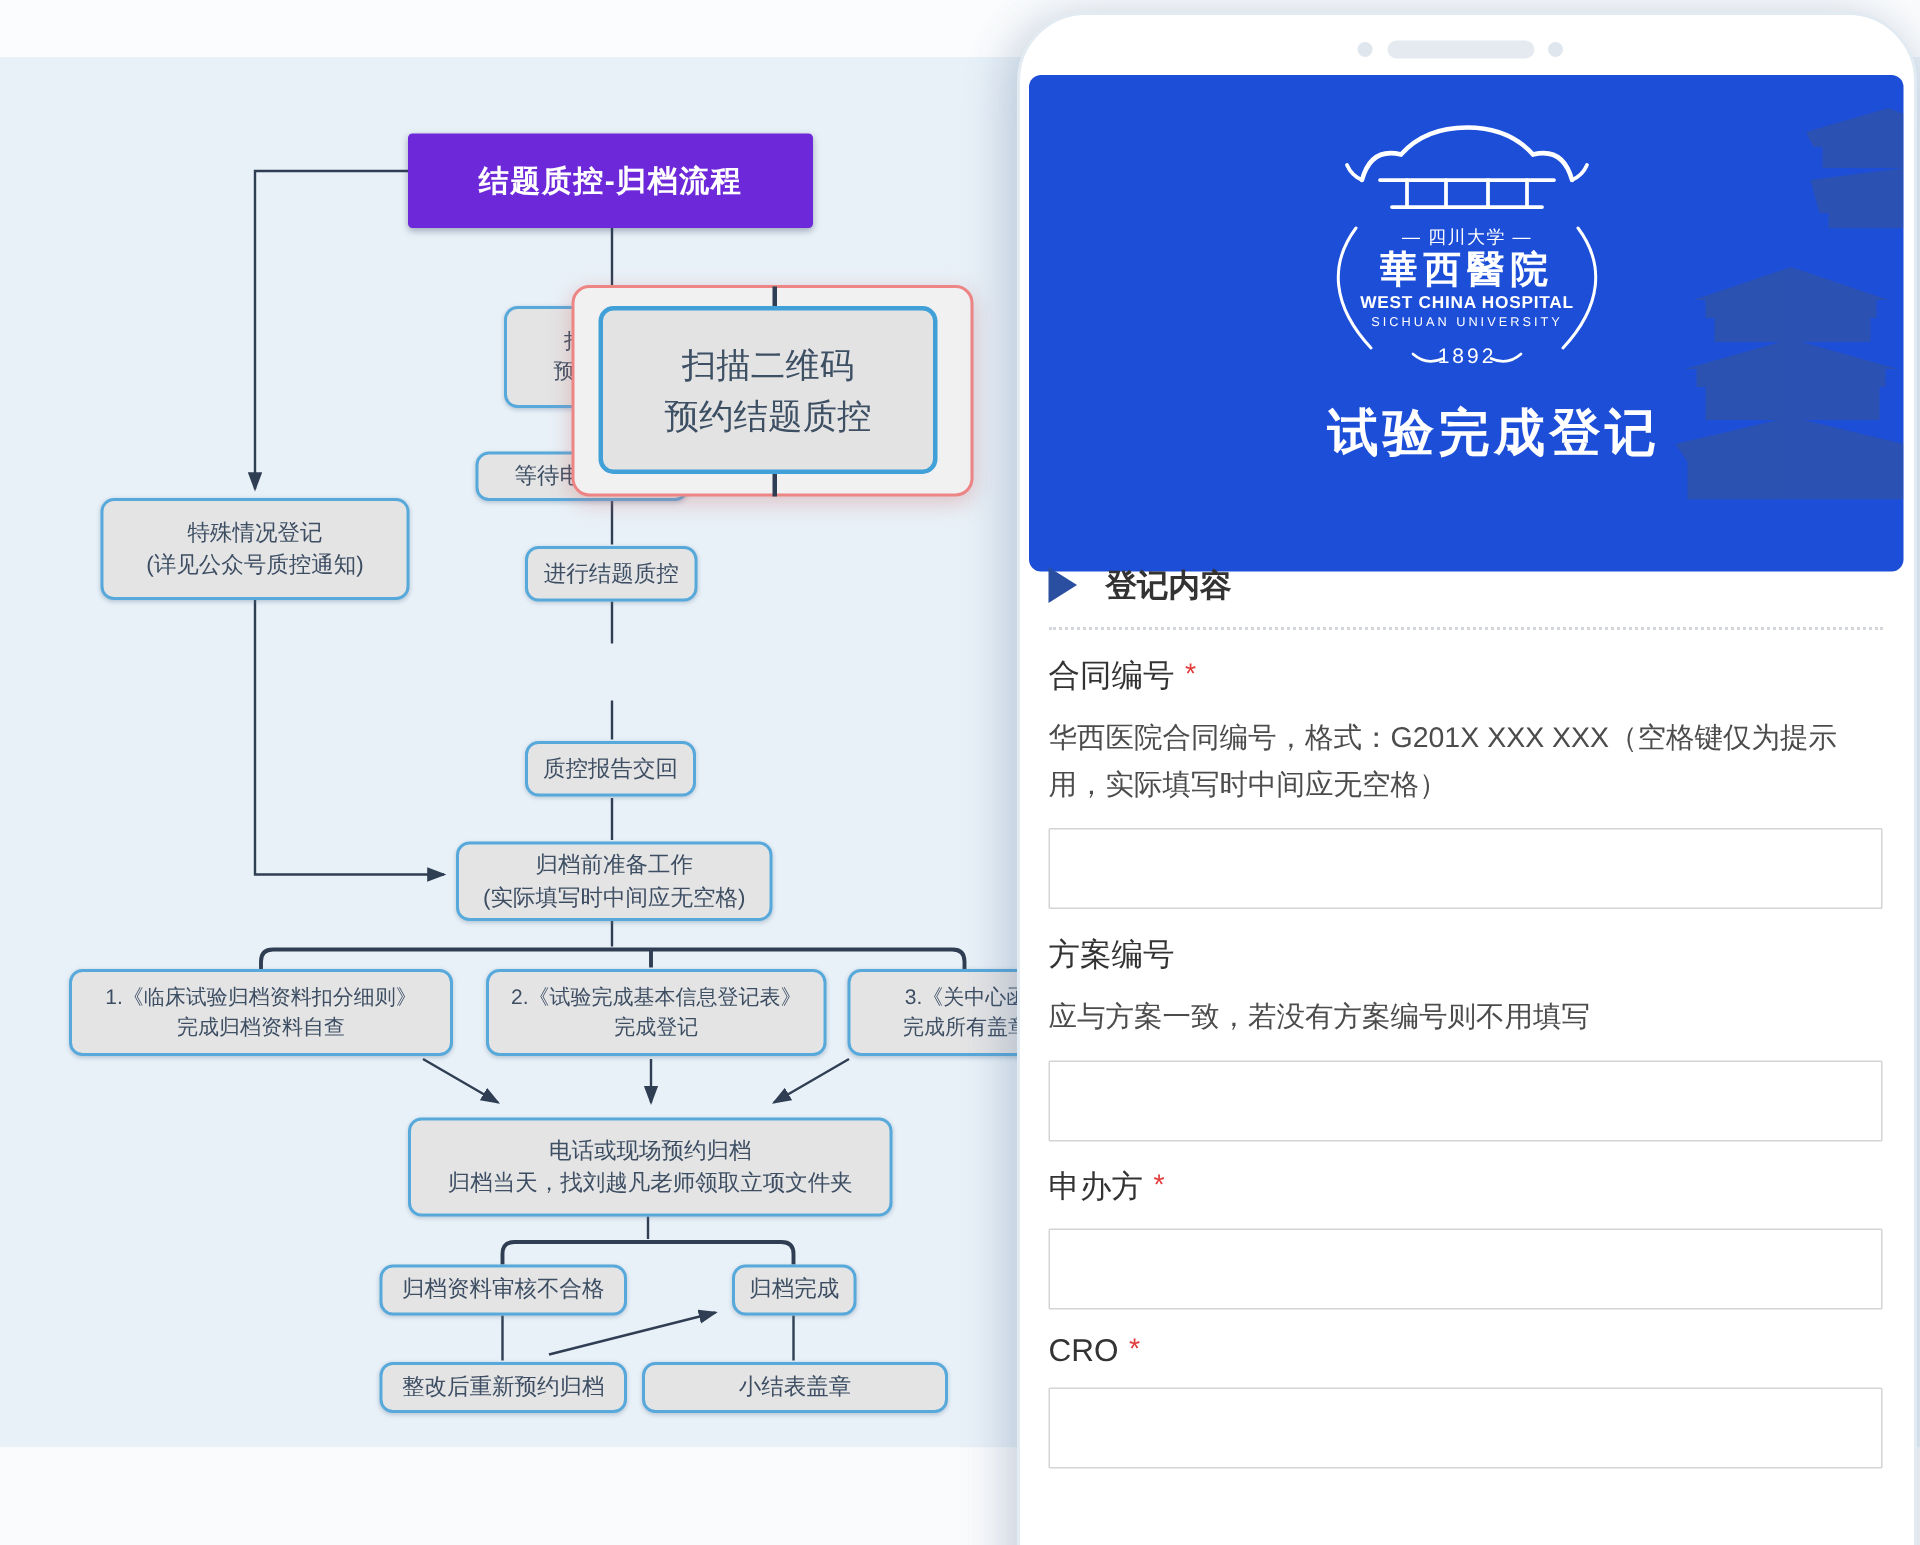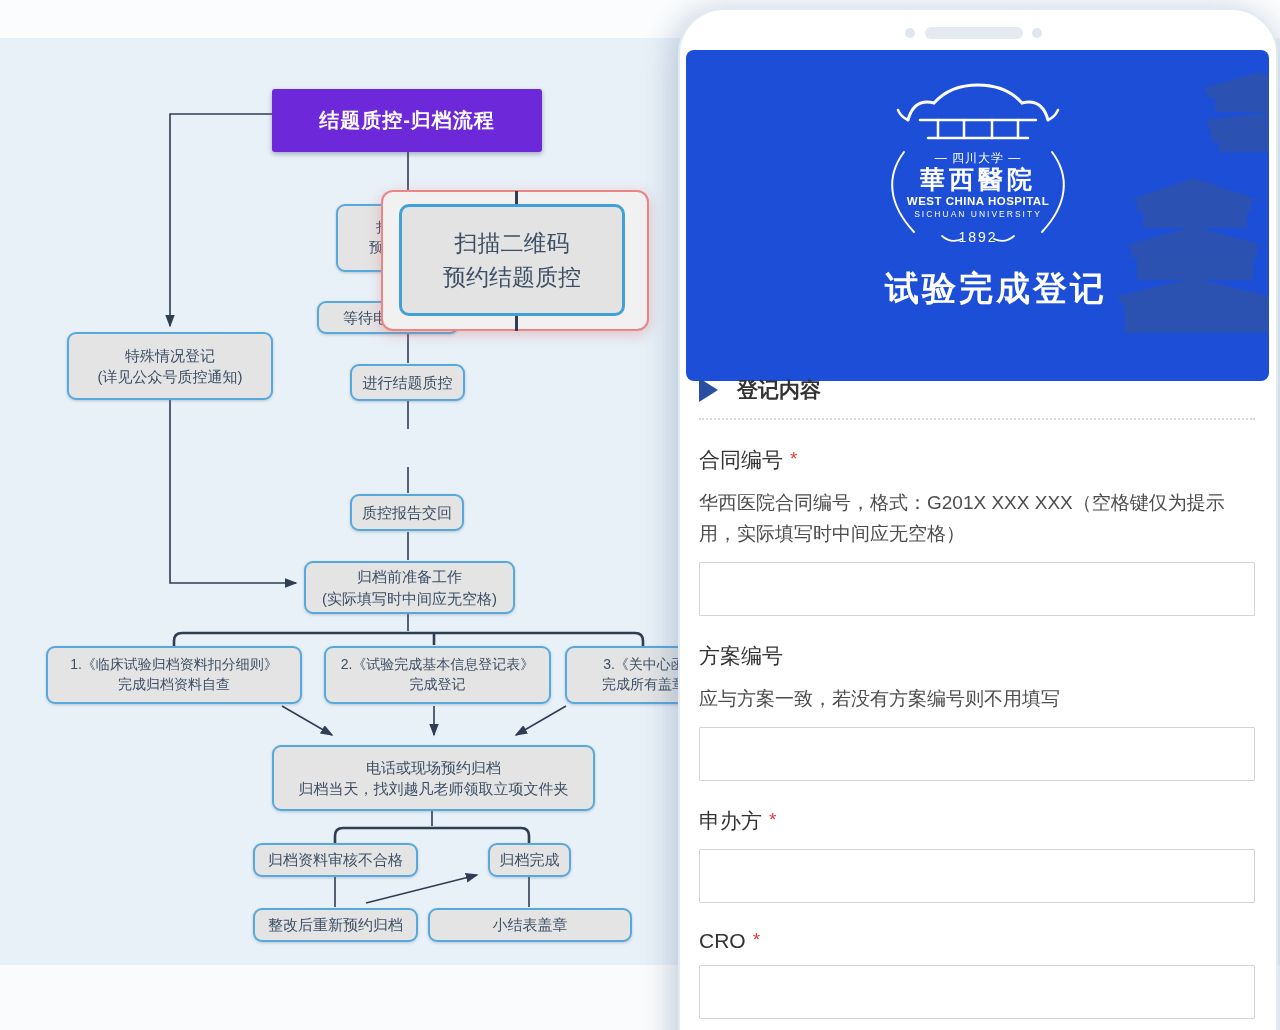--- a/index.html
+++ b/index.html
@@ -41,21 +41,21 @@
   .banner-title{position:absolute;left:0;top:216px;width:100%;text-align:center;color:#fff;
           font-size:34px;font-weight:bold;letter-spacing:3px;padding-left:37px;}
   .wm{position:absolute;right:0;top:0;opacity:.85;}
 
   .form{position:absolute;left:19px;top:323px;width:556px;color:#333;}
   .sec-row{display:flex;align-items:center;gap:19px;margin-top:43px;}
   .tri{width:0;height:0;border-left:19px solid #2b4fa0;border-top:12px solid transparent;
        border-bottom:12px solid transparent;}
   .sec-title{font-size:21px;font-weight:bold;color:#333;}
   .dotline{margin-top:14px;border-top:2px dotted #d3d6da;height:0;}
-  .flabel{margin-top:26px;font-size:21px;color:#333;}
+  .flabel{margin-top:16px;font-size:21px;color:#333;}
   .flabel .star{color:#e23c3c;margin-left:7px;font-size:19px;vertical-align:2px;}
   .fhelp{margin-top:13px;font-size:19px;color:#4c4c4c;line-height:31px;}
   .finput{margin-top:13px;display:block;width:556px;height:54px;border:1px solid #d4d4d4;
           background:#fff;border-radius:1px;font-size:18px;padding:6px 10px;color:#333;outline:none;}
 </style>
 </head>
 <body>
 
 <div id="stage">
   <div class="bg-blue"></div>

